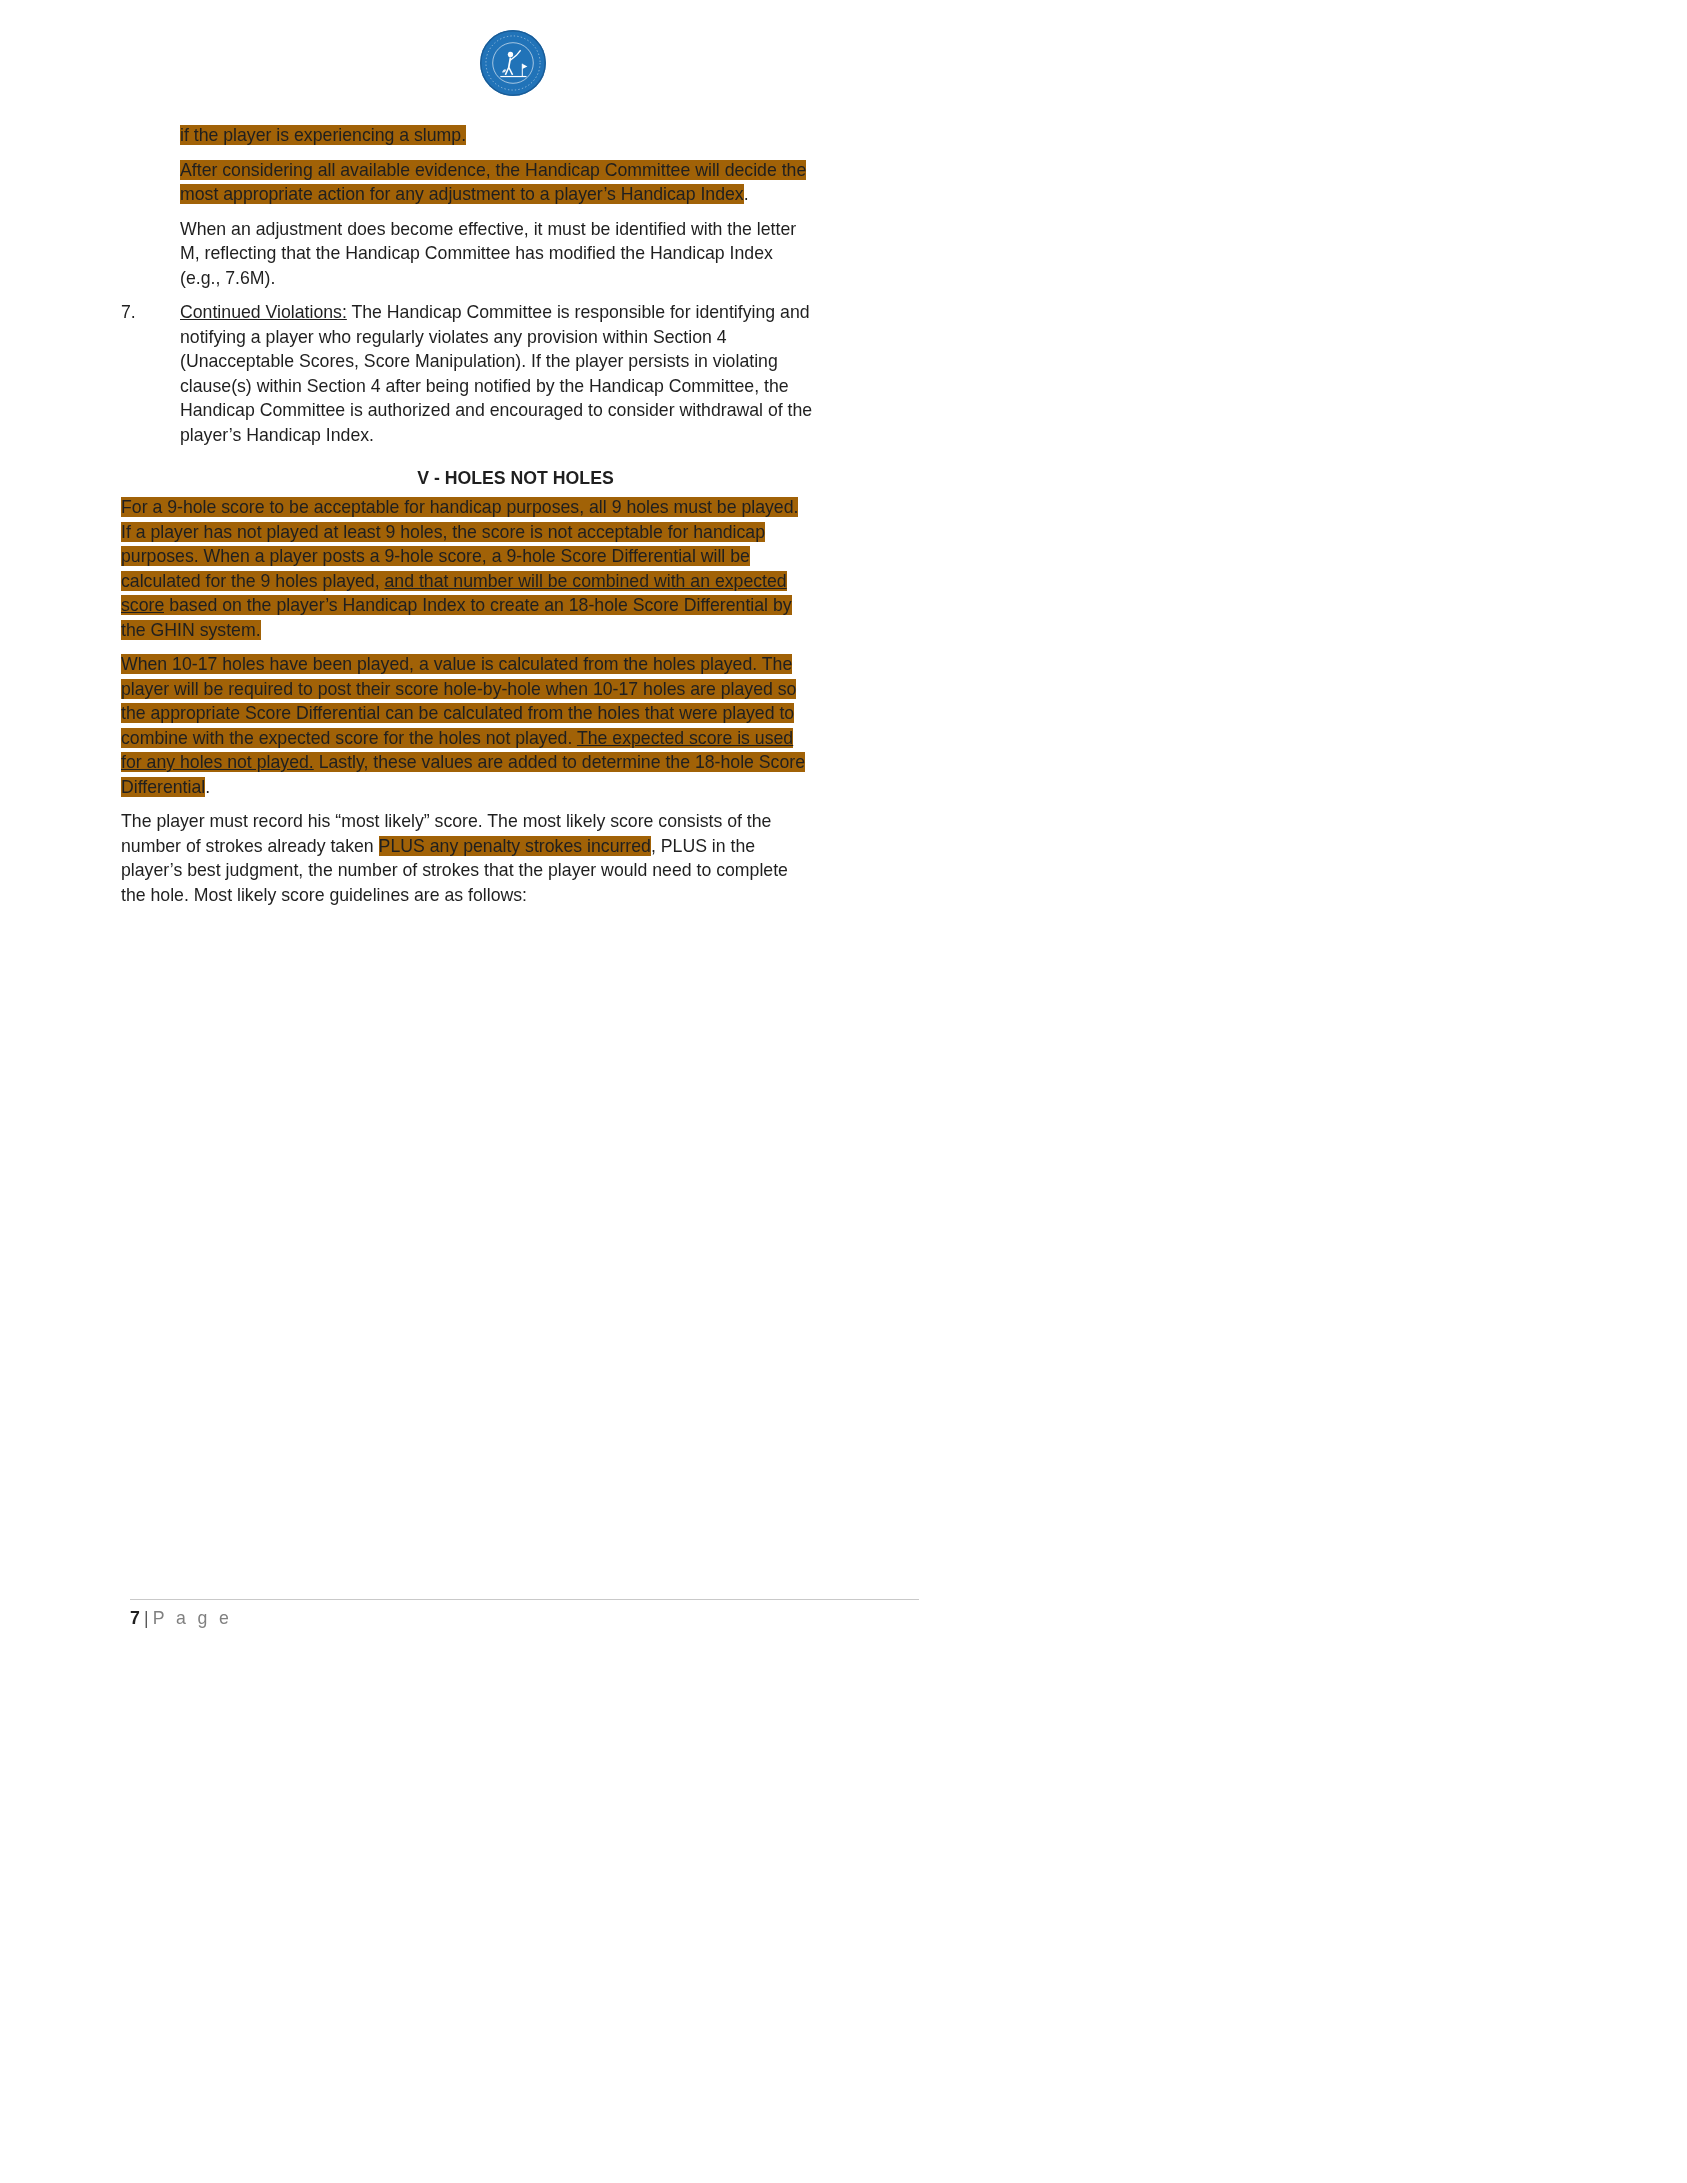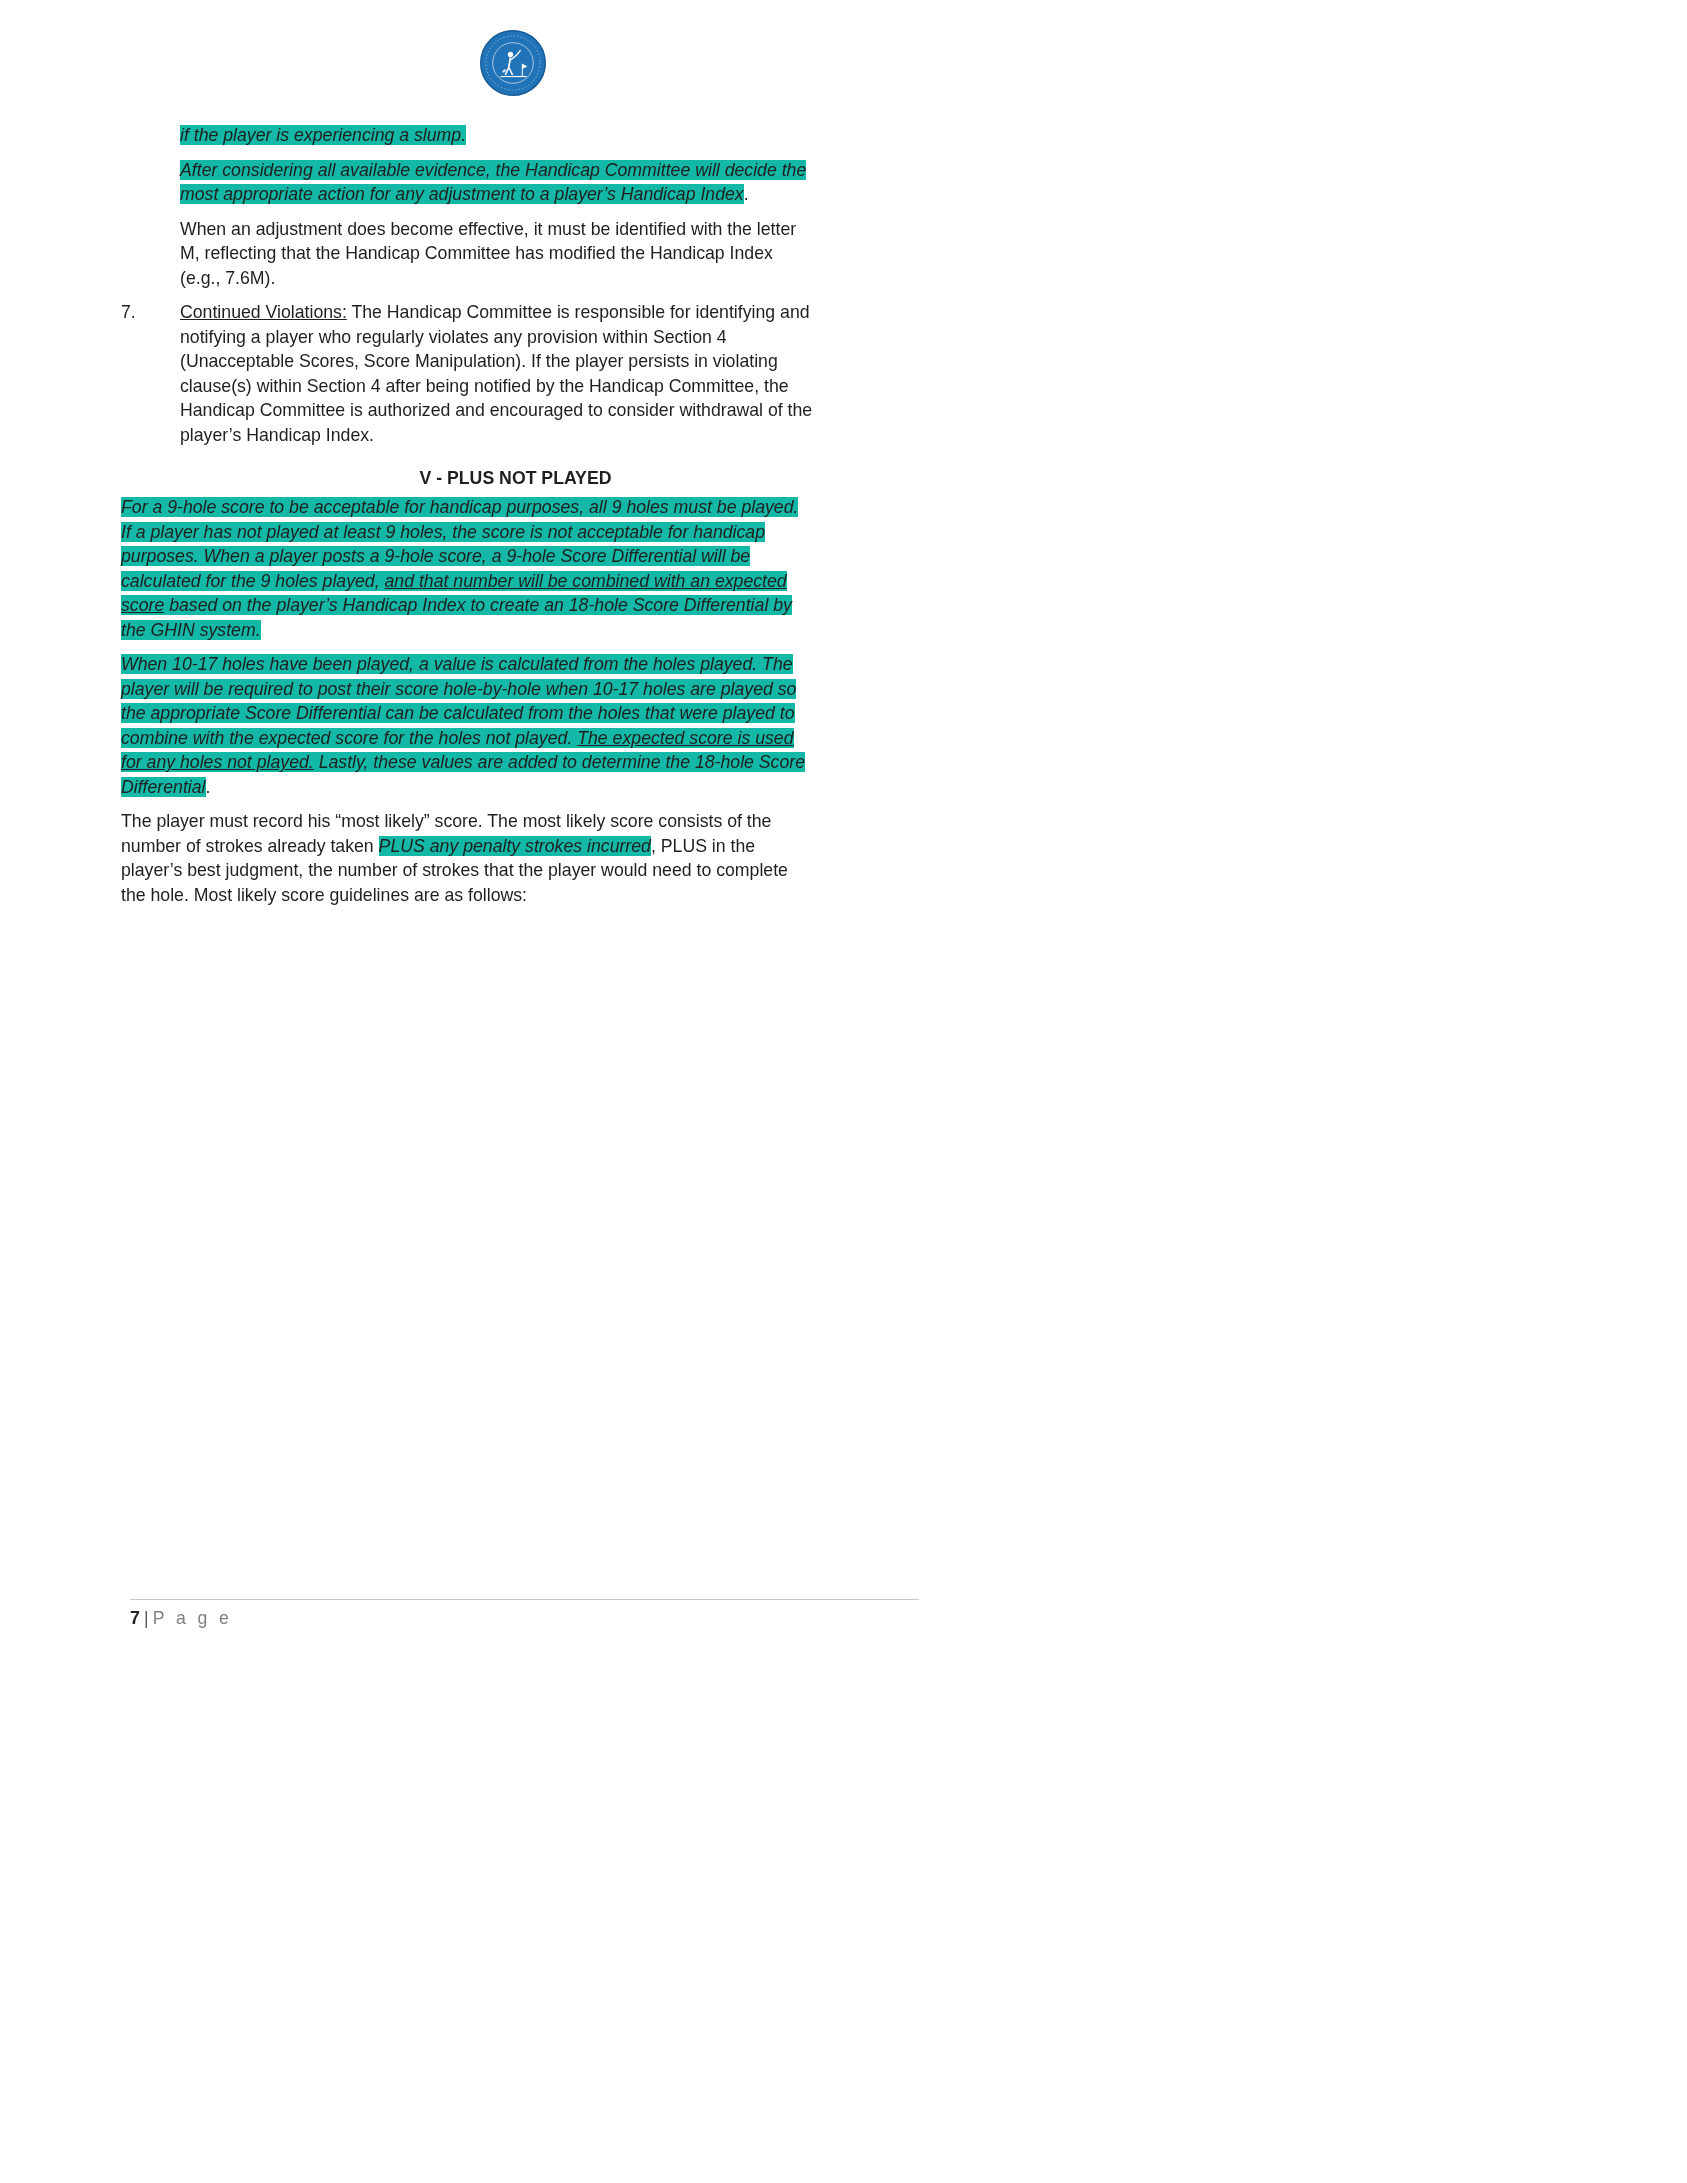--- a/index.html
+++ b/index.html
@@ -31,21 +31,21 @@
   .blk { margin-bottom: 10px; }
   .blk.paragraph.indent { padding-left: 59px; }
   .blk.list-item { position: relative; padding-left: 59px; }
   .marker { position: absolute; left: 0; top: 0; }
   .blk.heading {
     text-align: center;
     font-weight: bold;
     margin-top: 18.6px;
     margin-bottom: 5px;
   }
-  .seg.hl { background: #14b8a6; font-style: italic; }
+  .seg.hl { background: #a16207; }
   .seg.ul { text-decoration: underline; }
   .seg.bold { font-weight: bold; }
   .footer {
     position: absolute;
     left: 130px; top: 1599px;
     width: 789px;
   }
   .footer-rule {
     border-top: 1.7px solid #c9c9c9;
     margin-bottom: 7.6px;
@@ -77,21 +77,21 @@
       <path d="M26 50 q2 -5 5 -3 q-1 4 -5 3" fill="#ffffff" opacity="0.85"></path>
     </svg>
   </div>
 
   <div class="content">
     <div>
         <div class="blk paragraph indent"><span class="seg hl">if the player is experiencing a slump.</span></div>
         <div class="blk paragraph indent"><span class="seg hl">After considering all available evidence, the Handicap Committee will decide the</span><br><span class="seg hl">most appropriate action for any adjustment to a player’s Handicap Index</span><span class="seg">.</span></div>
         <div class="blk paragraph indent"><span class="seg">When an adjustment does become effective, it must be identified with the letter</span><br><span class="seg">M, reflecting that the Handicap Committee has modified the Handicap Index</span><br><span class="seg">(e.g., 7.6M).</span></div>
         <div class="blk list-item"><span class="marker">7.</span><span class="seg ul">Continued Violations:</span><span class="seg"> The Handicap Committee is responsible for identifying and</span><br><span class="seg">notifying a player who regularly violates any provision within Section 4</span><br><span class="seg">(Unacceptable Scores, Score Manipulation). If the player persists in violating</span><br><span class="seg">clause(s) within Section 4 after being notified by the Handicap Committee, the</span><br><span class="seg">Handicap Committee is authorized and encouraged to consider withdrawal of the</span><br><span class="seg">player’s Handicap Index.</span></div>
-        <div class="blk heading"><span class="seg bold">V - PLUS NOT PLAYED</span></div>
+        <div class="blk heading"><span class="seg bold">V - HOLES NOT HOLES</span></div>
         <div class="blk paragraph"><span class="seg hl">For a 9-hole score to be acceptable for handicap purposes, all 9 holes must be played.</span><br><span class="seg hl">If a player has not played at least 9 holes, the score is not acceptable for handicap</span><br><span class="seg hl">purposes. When a player posts a 9-hole score, a 9-hole Score Differential will be</span><br><span class="seg hl">calculated for the 9 holes played, </span><span class="seg hl ul">and that number will be combined with an expected</span><br><span class="seg hl ul">score</span><span class="seg hl"> based on the player’s Handicap Index to create an 18-hole Score Differential by</span><br><span class="seg hl">the GHIN system.</span></div>
         <div class="blk paragraph"><span class="seg hl">When 10-17 holes have been played, a value is calculated from the holes played. The</span><br><span class="seg hl">player will be required to post their score hole-by-hole when 10-17 holes are played so</span><br><span class="seg hl">the appropriate Score Differential can be calculated from the holes that were played to</span><br><span class="seg hl">combine with the expected score for the holes not played. </span><span class="seg hl ul">The expected score is used</span><br><span class="seg hl ul">for any holes not played.</span><span class="seg hl"> Lastly, these values are added to determine the 18-hole Score</span><br><span class="seg hl">Differential</span><span class="seg">.</span></div>
         <div class="blk paragraph"><span class="seg">The player must record his “most likely” score. The most likely score consists of the</span><br><span class="seg">number of strokes already taken </span><span class="seg hl">PLUS any penalty strokes incurred</span><span class="seg">, PLUS in the</span><br><span class="seg">player’s best judgment, the number of strokes that the player would need to complete</span><br><span class="seg">the hole. Most likely score guidelines are as follows:</span></div>
       </div>
   </div>
 
   <div class="footer">
     <div class="footer-rule"></div>
     <div class="footer-text">
       <span class="page-num">7</span><span class="sep">|</span><span class="page-label">P a g e</span>

